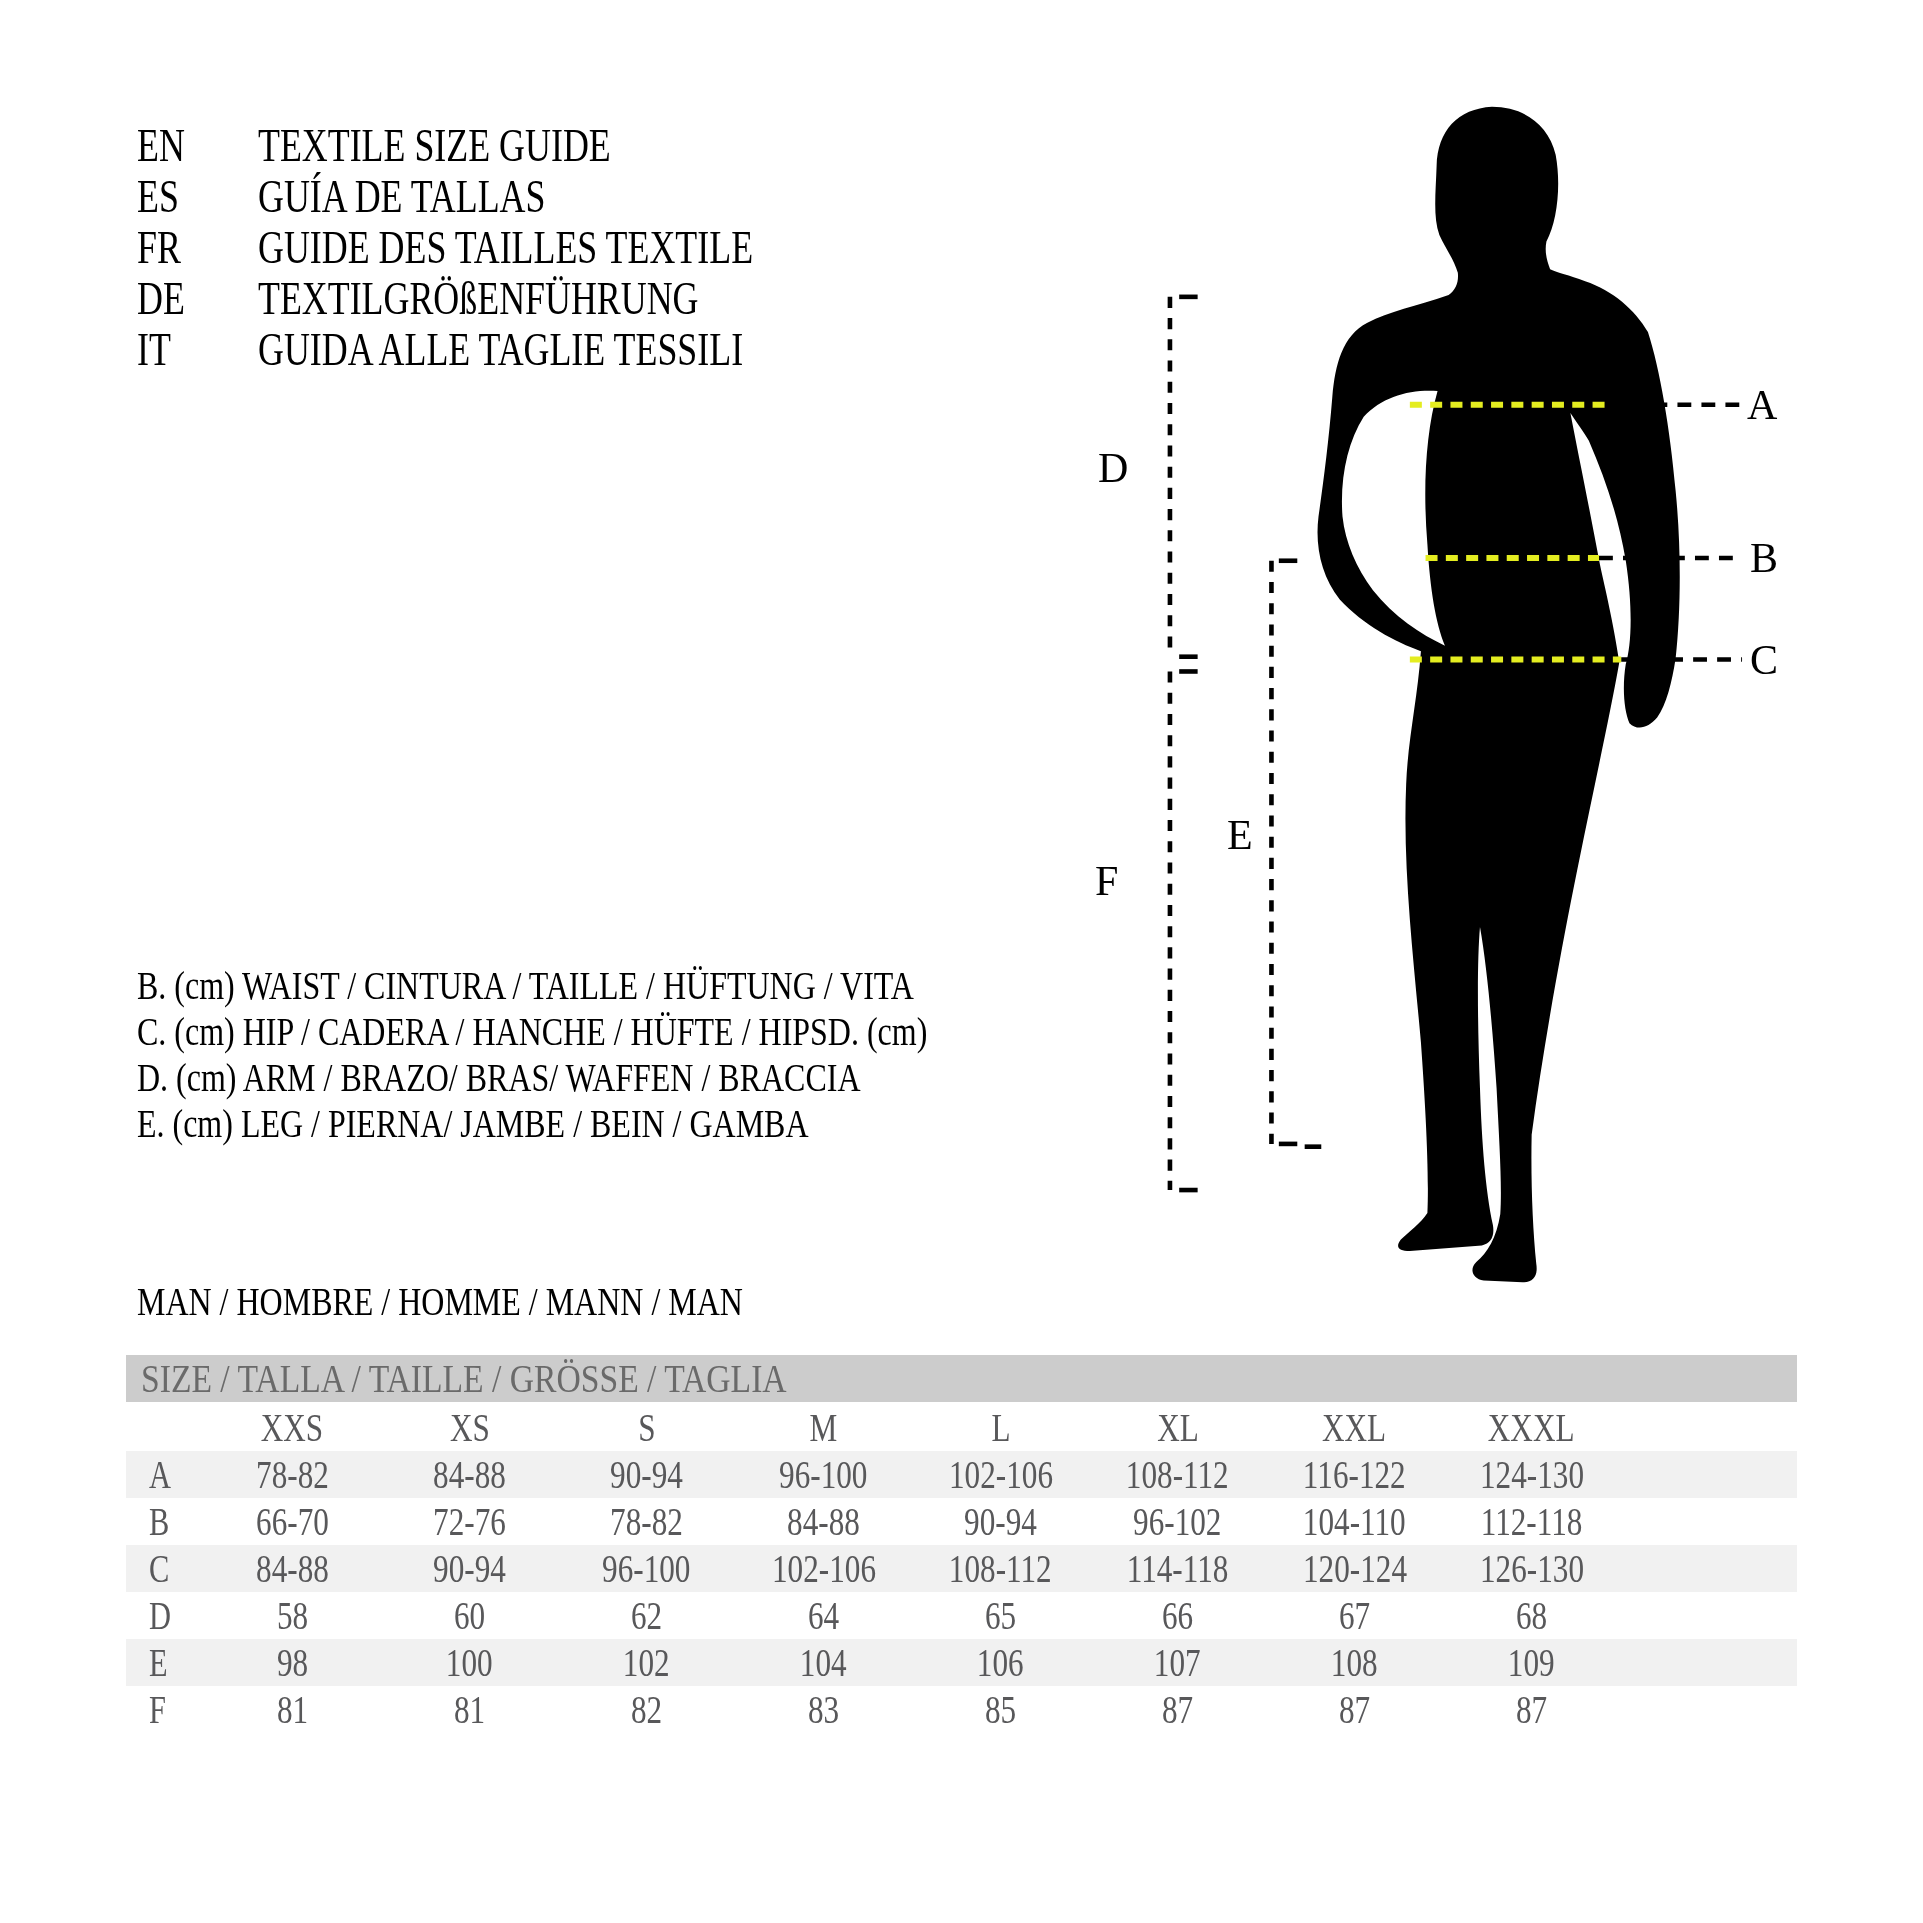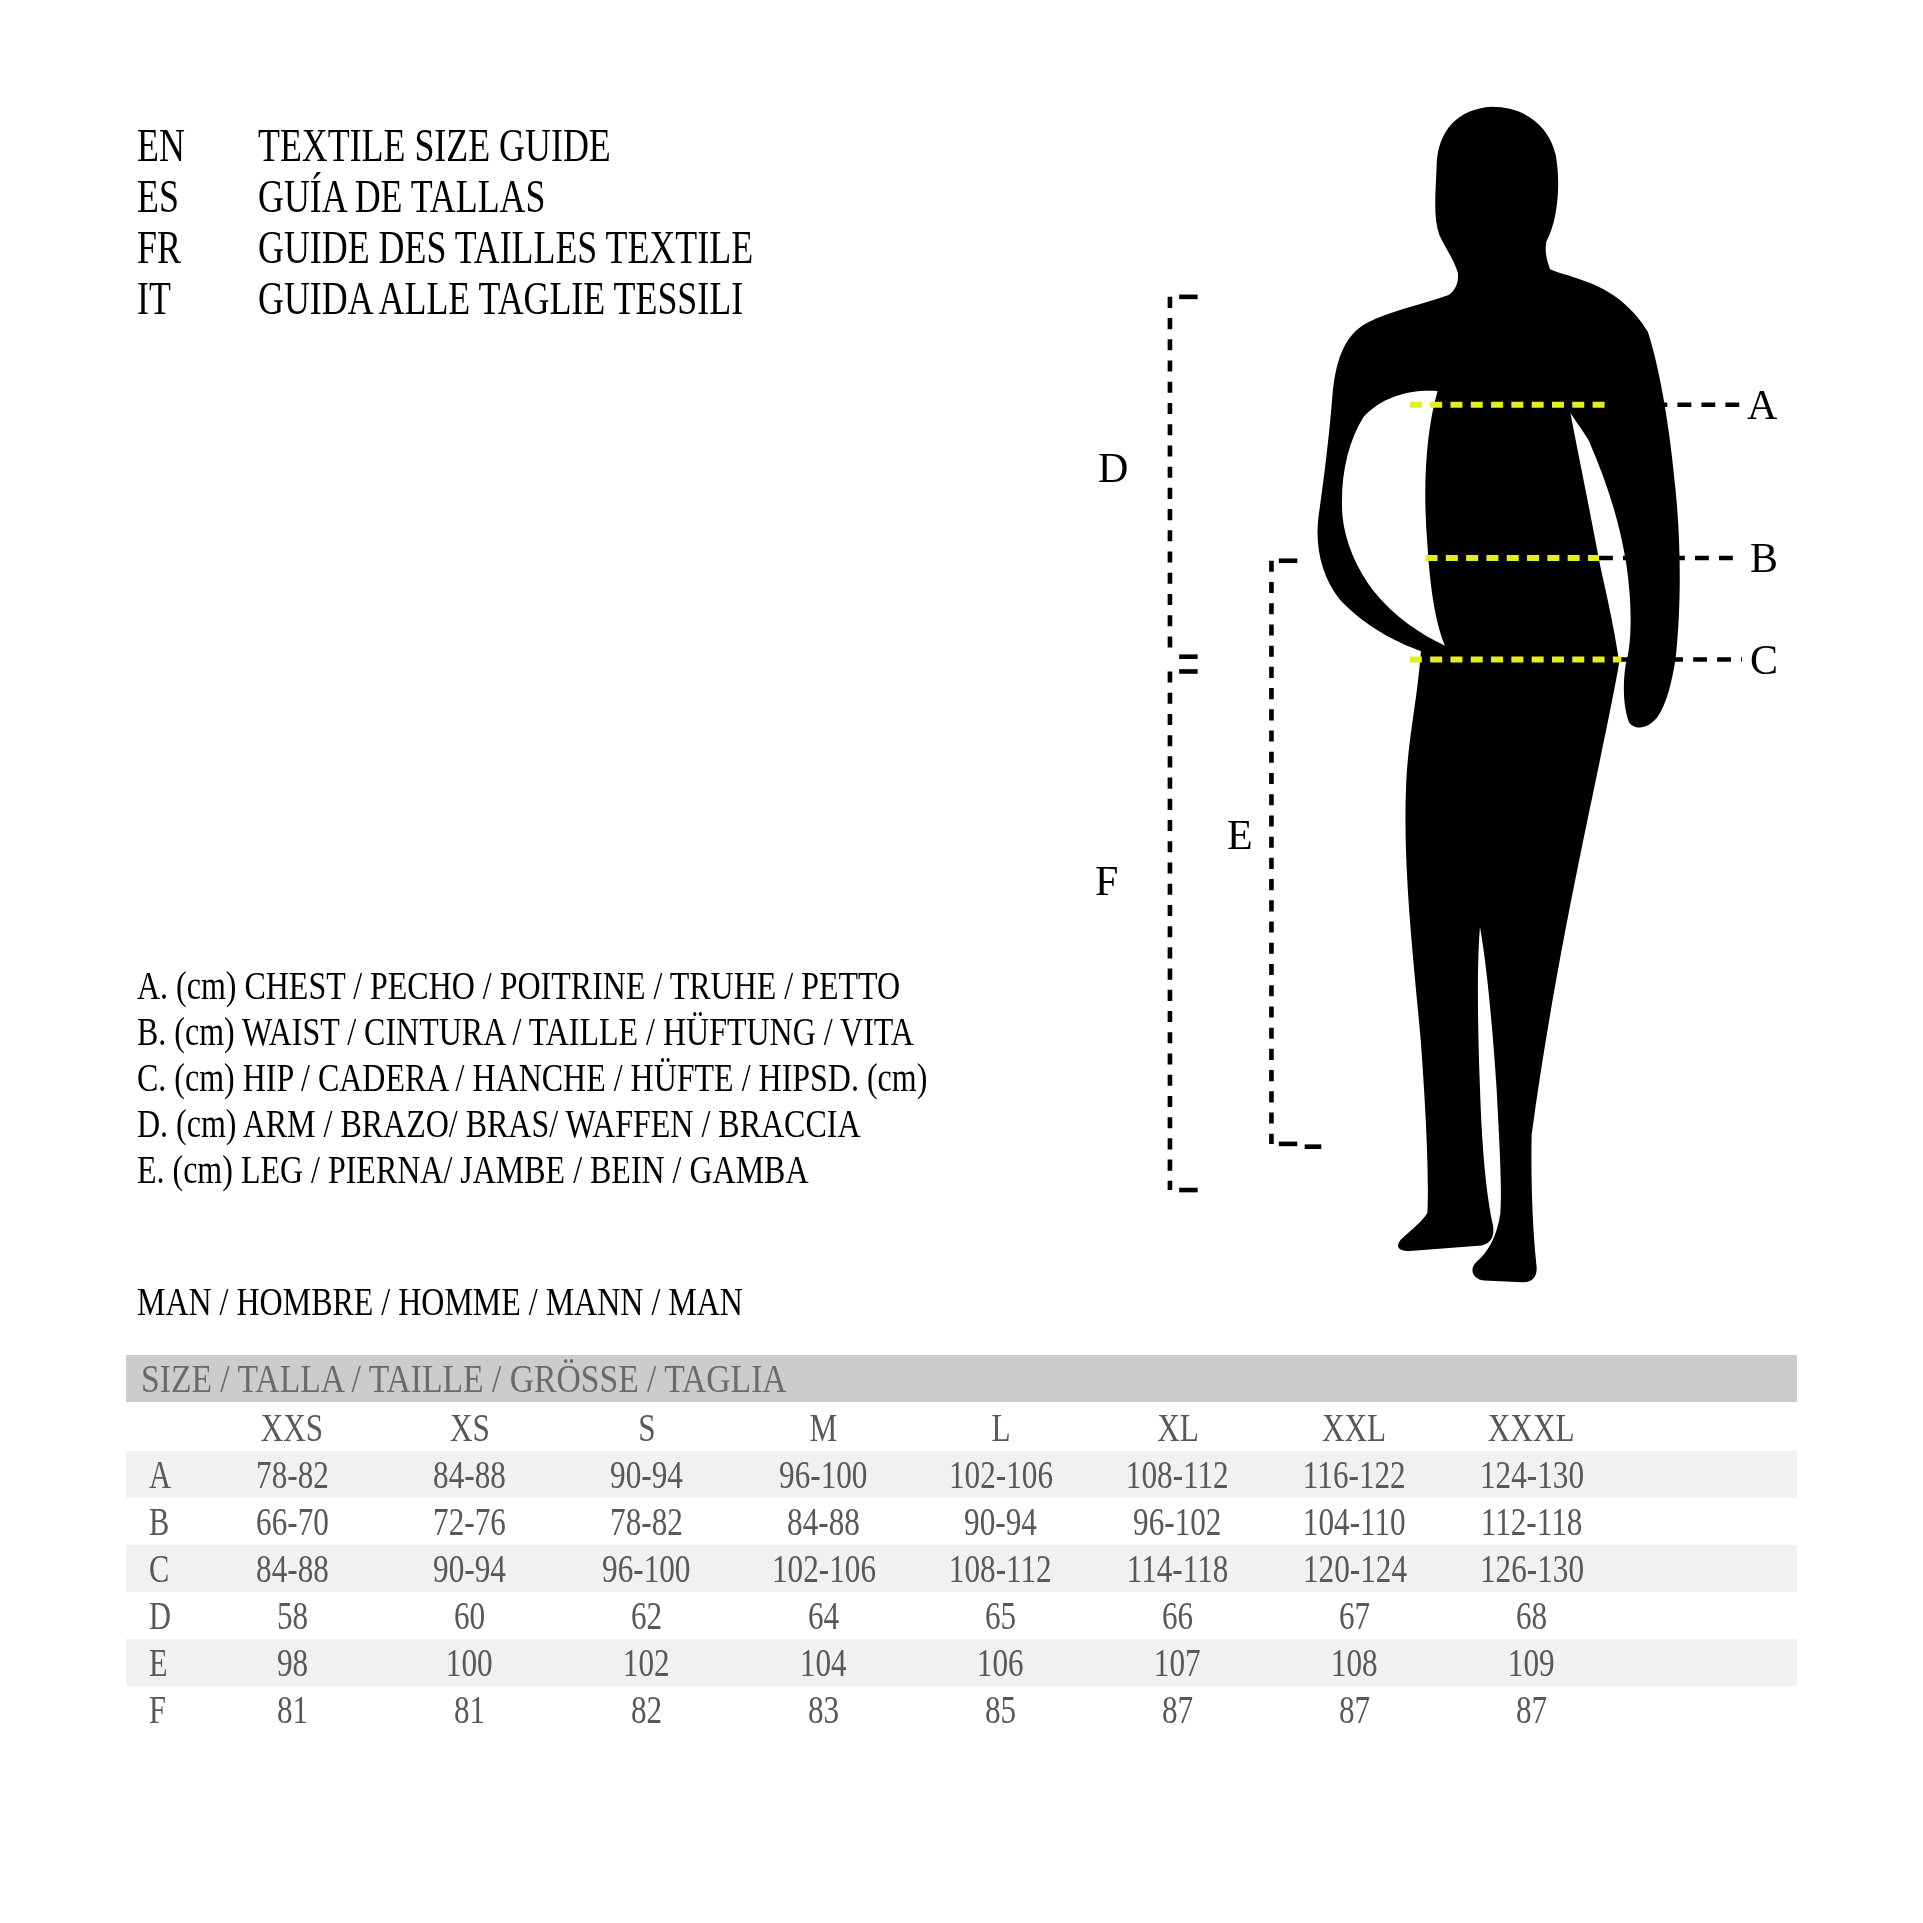--- a/index.html
+++ b/index.html
@@ -44,20 +44,24 @@
       <span class="lang-code"><span class="cond">EN</span></span>
       <span class="cond">TEXTILE SIZE GUIDE</span>
     </div>
     <div class="lang-row">
       <span class="lang-code"><span class="cond">ES</span></span>
       <span class="cond">GUÍA DE TALLAS</span>
     </div>
     <div class="lang-row">
       <span class="lang-code"><span class="cond">FR</span></span>
       <span class="cond">GUIDE DES TAILLES TEXTILE</span>
+    </div>
+    <div class="lang-row">
+      <span class="lang-code"><span class="cond">DE</span></span>
+      <span class="cond">TEXTILGRÖßENFÜHRUNG</span>
     </div>
     <div class="lang-row">
       <span class="lang-code"><span class="cond">IT</span></span>
       <span class="cond">GUIDA ALLE TAGLIE TESSILI</span>
     </div>
   </div>
 
   <svg class="figure-svg" viewBox="1150 100 830 1320">
 
     <g stroke="#000" stroke-width="5" stroke-dasharray="15 11" fill="none">
@@ -144,21 +148,20 @@
   </svg>
 
   <div class="measure-label" style="left:1747px;top:384px;">A</div>
   <div class="measure-label" style="left:1750px;top:537px;">B</div>
   <div class="measure-label" style="left:1750px;top:639px;">C</div>
   <div class="measure-label" style="left:1098px;top:447px;">D</div>
   <div class="measure-label" style="left:1227px;top:814px;">E</div>
   <div class="measure-label" style="left:1095px;top:860px;">F</div>
 
   <div class="legend-block">
-    <div class="legend-row"><span class="cond">A. (cm) CHEST / PECHO / POITRINE / TRUHE / PETTO</span></div>
     <div class="legend-row"><span class="cond">B. (cm) WAIST / CINTURA / TAILLE / HÜFTUNG / VITA</span></div>
     <div class="legend-row"><span class="cond">C. (cm) HIP / CADERA / HANCHE / HÜFTE / HIPSD. (cm)</span></div>
     <div class="legend-row"><span class="cond">D. (cm) ARM / BRAZO/ BRAS/ WAFFEN / BRACCIA</span></div>
     <div class="legend-row"><span class="cond">E. (cm) LEG / PIERNA/ JAMBE / BEIN / GAMBA</span></div>
   </div>
 
   <div class="category-line"><span class="cond">MAN / HOMBRE / HOMME / MANN / MAN</span></div>
 
   <div class="size-table">
     <div class="ttitle"><span class="cond" style="transform:scaleX(.82);">SIZE / TALLA / TAILLE / GRÖSSE / TAGLIA</span></div>

